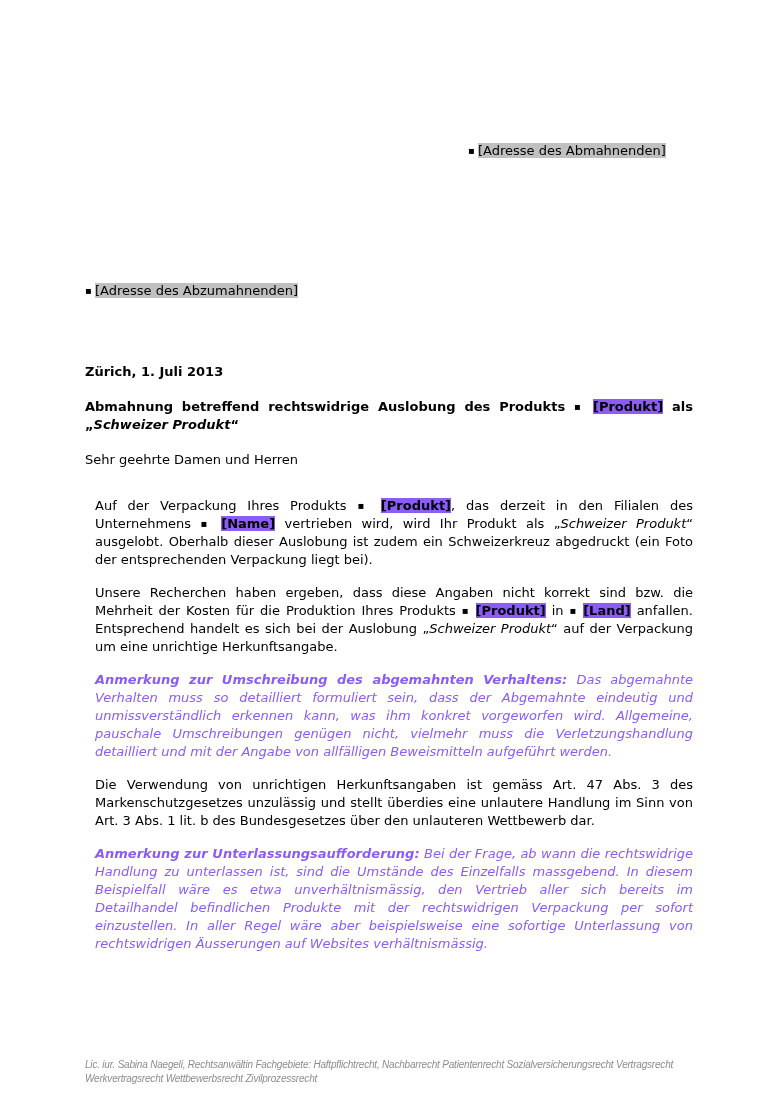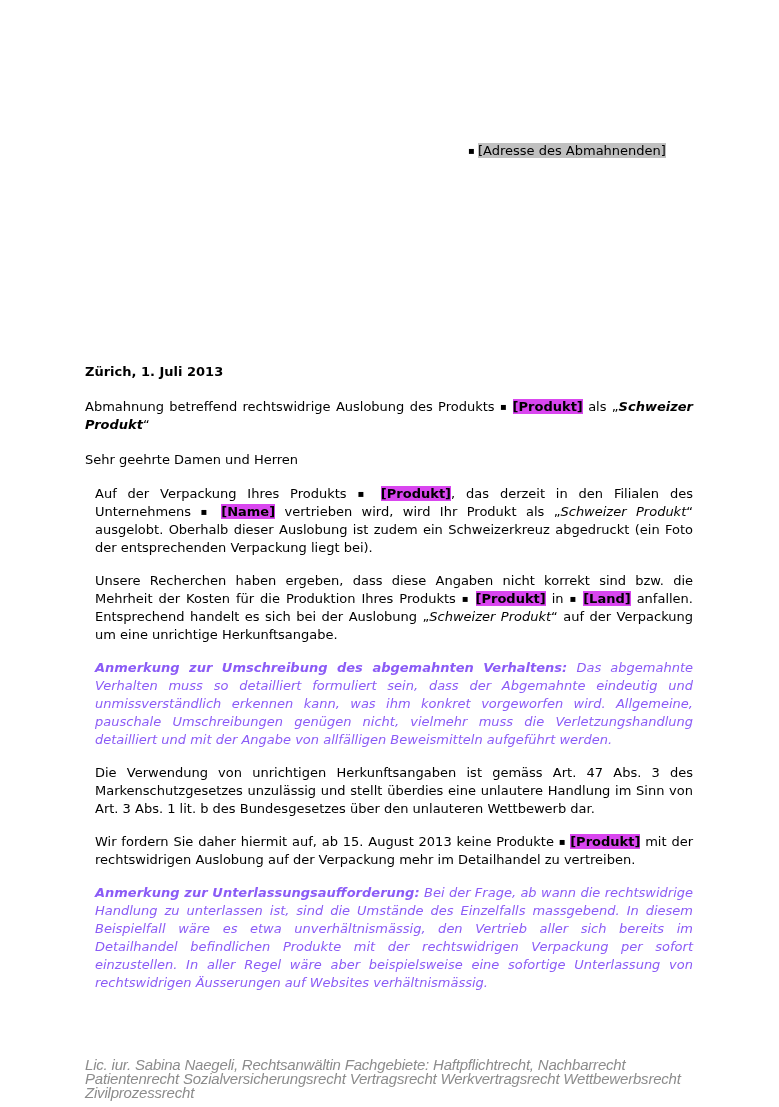--- a/index.html
+++ b/index.html
@@ -40,79 +40,79 @@
   .date-line {
     font-weight: bold;
     margin: 0 0 17px 0;
   }
   .subject-line {
     font-weight: bold;
     text-align: justify;
     margin: 0 0 17px 0;
   }
   .salutation {
-    margin: 0 0 16px 0;
+    margin: 0 0 28px 0;
   }
   p.para {
     text-align: justify;
     margin: 0 0 15px 10px;
   }
   p.note {
     color: #8b5cf6;
     font-style: italic;
   }
   .footer {
     position: absolute;
     top: 1058px;
     left: 85px;
     width: 612px;
     font-family: "Liberation Sans", sans-serif;
-    font-size: 15px;
+    font-size: 10px;
     line-height: 14px;
     font-style: italic;
     color: #8c8c8c;
     letter-spacing: -0.2px;
   }
   
-  .seg-b  { font-weight: normal; }
+  .seg-b  { font-weight: bold; }
   .seg-i  { font-style: italic; }
   .seg-bi { font-weight: bold; font-style: italic; }
   .seg-hl  { background: #c0c0c0; }
-  .seg-hlb { background: #d946ef; font-weight: bold; }
+  .seg-hlb { background: #8b5cf6; font-weight: bold; }
   .seg-bullet {
     font-size: 10px;
     font-style: normal;
     vertical-align: 1px;
   }
 </style>
 </head>
 <body>
 
 <div class="page">
 
   <div class="sender-block"><span class="seg-bullet">▪ </span><span class="seg-hl">[Adresse des Abmahnenden]</span></div>
 
+  <div class="recipient-block"><span class="seg-bullet">▪ </span><span class="seg-hl">[Adresse des Abzumahnenden]</span></div>
 
   <div class="content">
 
     <p class="date-line">Zürich, 1. Juli 2013</p>
 
     <p class="subject-line"><span class="seg-b">Abmahnung betreffend rechtswidrige Auslobung des Produkts </span><span class="seg-bullet">▪ </span><span class="seg-hlb">[Produkt]</span><span class="seg-b"> als „</span><span class="seg-bi">Schweizer Produkt</span><span class="seg-b">“</span></p>
 
     <p class="salutation">Sehr geehrte Damen und Herren</p>
 
     <p class="para"><span>Auf der Verpackung Ihres Produkts </span><span class="seg-bullet">▪ </span><span class="seg-hlb">[Produkt]</span><span>, das derzeit in den Filialen des Unternehmens </span><span class="seg-bullet">▪ </span><span class="seg-hlb">[Name]</span><span> vertrieben wird, wird Ihr Produkt als „</span><span class="seg-i">Schweizer Produkt</span><span>“ ausgelobt. Oberhalb dieser Auslobung ist zudem ein Schweizerkreuz abgedruckt (ein Foto der entsprechenden Verpackung liegt bei).</span></p>
 
     <p class="para"><span>Unsere Recherchen haben ergeben, dass diese Angaben nicht korrekt sind bzw. die Mehrheit der Kosten für die Produktion Ihres Produkts </span><span class="seg-bullet">▪ </span><span class="seg-hlb">[Produkt]</span><span> in </span><span class="seg-bullet">▪ </span><span class="seg-hlb">[Land]</span><span> anfallen. Entsprechend handelt es sich bei der Auslobung „</span><span class="seg-i">Schweizer Produkt</span><span>“ auf der Verpackung um eine unrichtige Herkunftsangabe.</span></p>
 
     <p class="para note"><span class="seg-bi">Anmerkung zur Umschreibung des abgemahnten Verhaltens:</span><span class="seg-i"> Das abgemahnte Verhalten muss so detailliert formuliert sein, dass der Abgemahnte eindeutig und unmissverständlich erkennen kann, was ihm konkret vorgeworfen wird. Allgemeine, pauschale Umschreibungen genügen nicht, vielmehr muss die Verletzungshandlung detailliert und mit der Angabe von allfälligen Beweismitteln aufgeführt werden.</span></p>
 
     <p class="para"><span>Die Verwendung von unrichtigen Herkunftsangaben ist gemäss Art. 47 Abs. 3 des Markenschutzgesetzes unzulässig und stellt überdies eine unlautere Handlung im Sinn von Art. 3 Abs. 1 lit. b des Bundesgesetzes über den unlauteren Wettbewerb dar.</span></p>
 
-    <p class="para"><span>Wir fordern Sie daher hiermit auf, ab 15. August 2013 keine Produkte </span><span class="seg-bullet">▪ </span><span class="seg-hlb">[Produkt]</span><span> mit der rechtswidrigen Auslobung auf der Verpackung mehr im Detailhandel zu vertreiben.</span></p>
 
     <p class="para note"><span class="seg-bi">Anmerkung zur Unterlassungsaufforderung:</span><span class="seg-i"> Bei der Frage, ab wann die rechtswidrige Handlung zu unterlassen ist, sind die Umstände des Einzelfalls massgebend. In diesem Beispielfall wäre es etwa unverhältnismässig, den Vertrieb aller sich bereits im Detailhandel befindlichen Produkte mit der rechtswidrigen Verpackung per sofort einzustellen. In aller Regel wäre aber beispielsweise eine sofortige Unterlassung von rechtswidrigen Äusserungen auf Websites verhältnismässig.</span></p>
 
   </div>
 
   <div class="footer">Lic. iur. Sabina Naegeli, Rechtsanwältin Fachgebiete: Haftpflichtrecht, Nachbarrecht Patientenrecht Sozialversicherungsrecht Vertragsrecht Werkvertragsrecht Wettbewerbsrecht Zivilprozessrecht</div>
 
 </div>
 
 </body></html>

